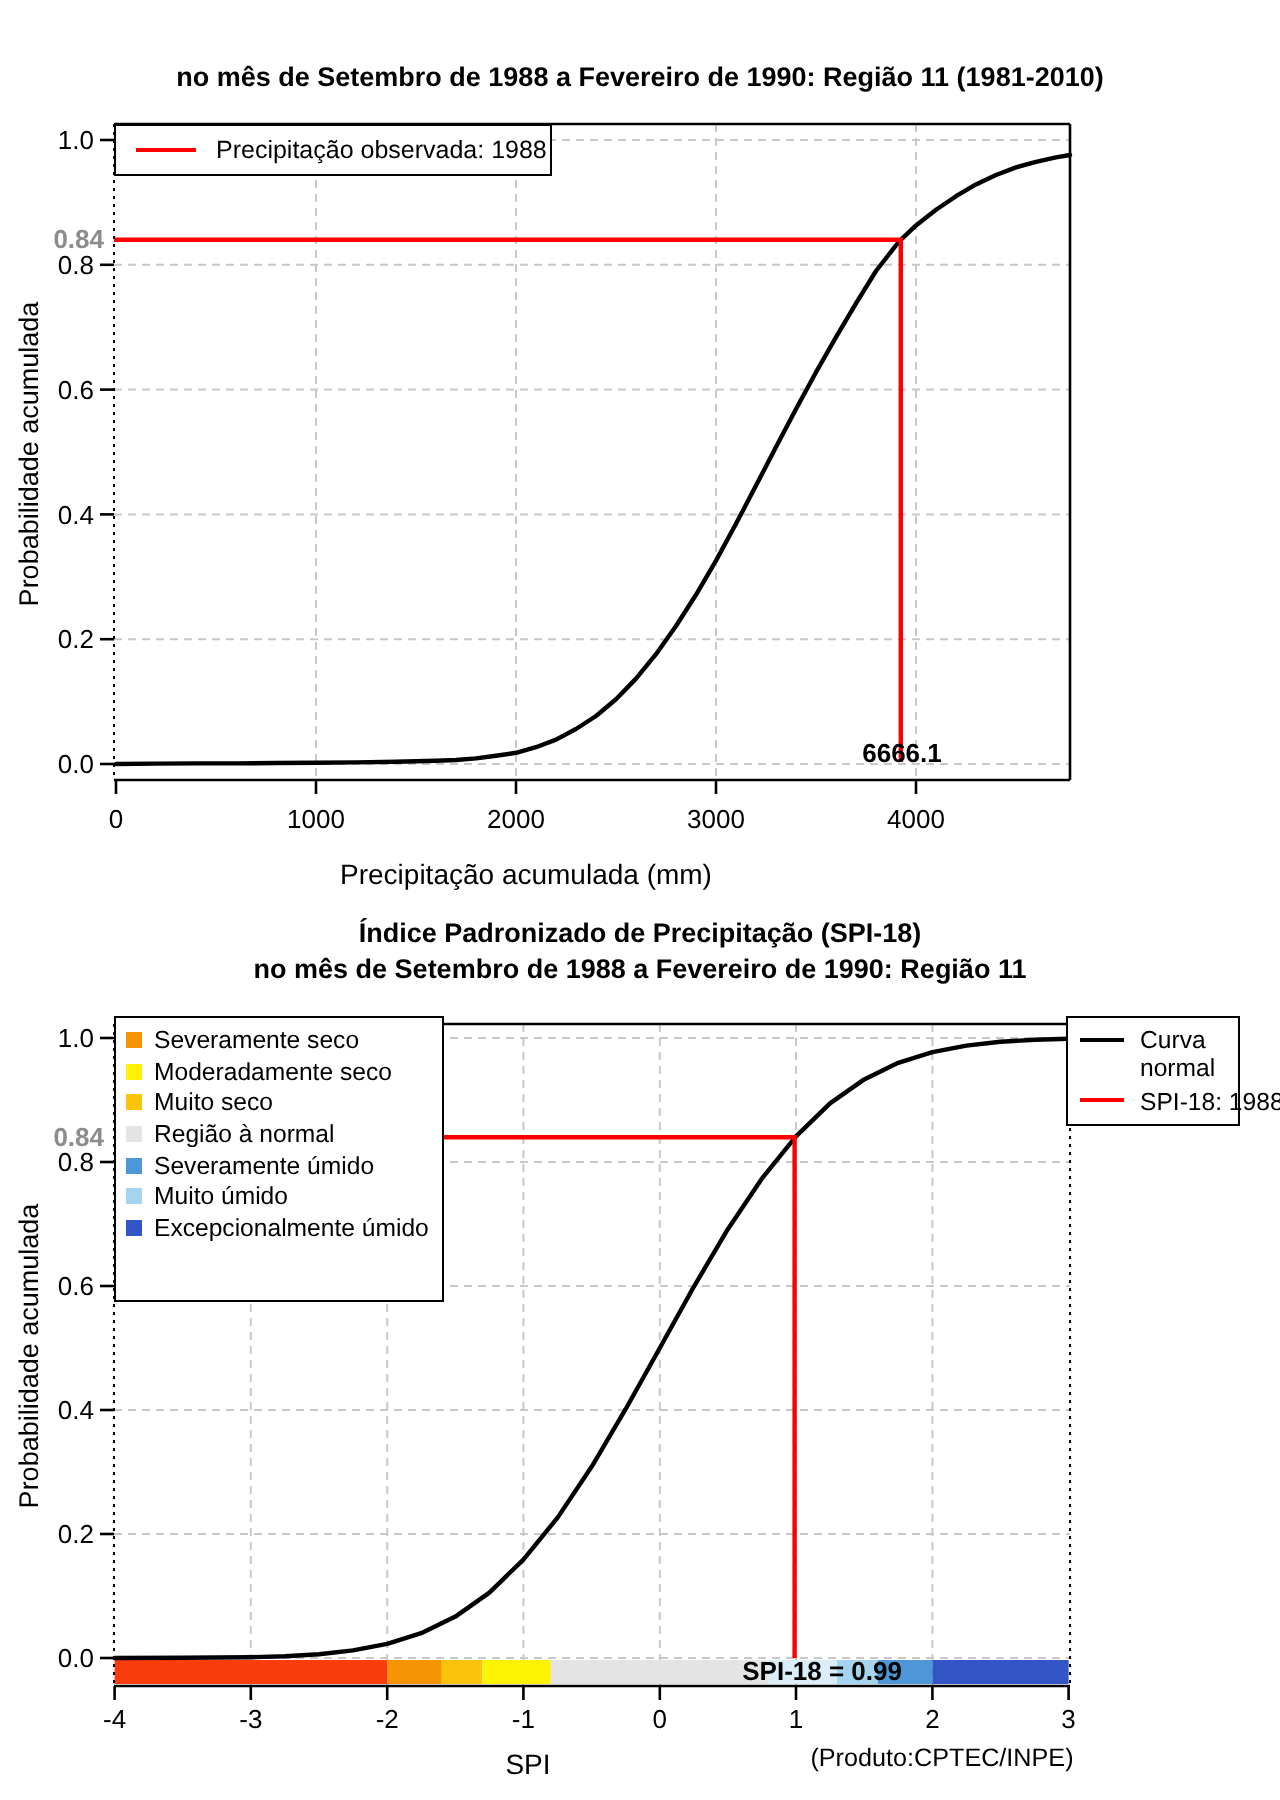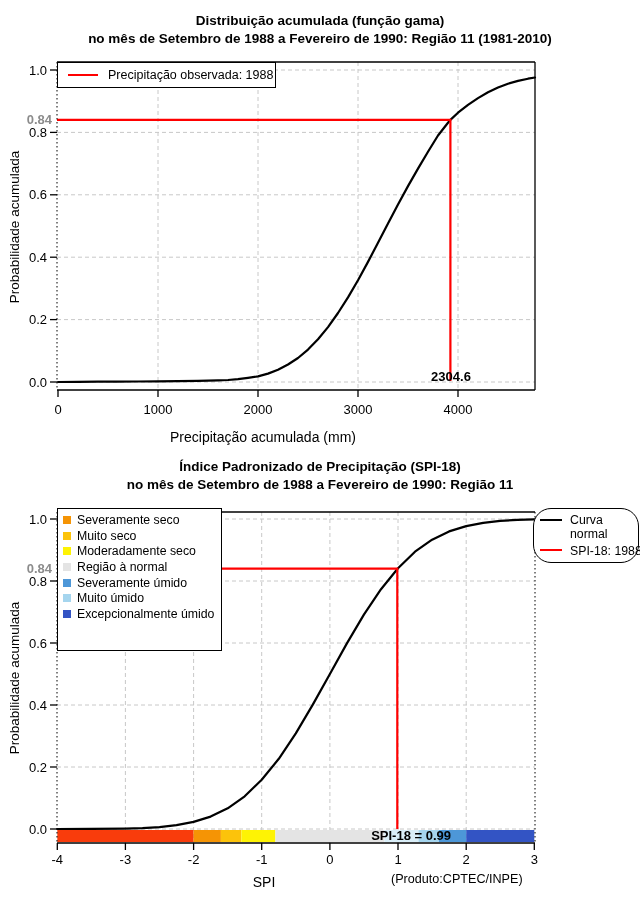--- a/index.html
+++ b/index.html
@@ -20,36 +20,35 @@
   .gray{color:#8c8c8c;}
   .cat-row{display:flex;align-items:center;height:15.7px;padding-left:5px;}
   .cat-swatch{width:8px;height:8px;margin-right:6px;flex:0 0 8px;}
   .cat-label{font-size:12.3px;white-space:nowrap;}
   .series-legend{padding:4px 6px;}
   .sl-row{display:flex;align-items:flex-start;margin-bottom:3px;}
   .sl-line{display:inline-block;width:22px;height:0;border-top:2.5px solid #000;
            margin-top:6px;margin-right:8px;flex:0 0 22px;}
   .sl-label{font-size:12.3px;line-height:14px;}
   .annotation{position:absolute;font-weight:bold;font-size:13px;text-align:right;z-index:5;}
-  .credit{position:absolute;font-size:12.6px;}
+  .credit{position:absolute;font-size:12.6px;text-align:center;}
   
   .grid{stroke:#c8c8c8;stroke-width:1;stroke-dasharray:4 3;fill:none;}
   .curve{fill:none;stroke-width:2.2;stroke-linejoin:round;stroke-linecap:round;}
   .redmark{fill:none;stroke-width:2.2;}
   .border{stroke:#000;stroke-width:1.3;fill:none;}
   .border.dotted{stroke-dasharray:1.5 2.5;stroke-width:1;}
   .tick{stroke:#000;stroke-width:1.3;}
   text.ticklab{font-family:"Liberation Sans",sans-serif;font-size:13px;fill:#000;}
 </style>
 </head>
 <body>
 
 <div class="canvas">
 
-  <div class="title" style="top:12px;">Distribuição acumulada (função gama)</div>
   <div class="subtitle" style="top:30px;">no mês de Setembro de 1988 a Fevereiro de 1990: Região 11 (1981-2010)</div>
 
   <svg id="plot-0" class="plot">
       <line x1="57" x2="535" y1="382.0" y2="382.0" class="grid"></line>
       <line x1="57" x2="535" y1="319.6" y2="319.6" class="grid"></line>
       <line x1="57" x2="535" y1="257.2" y2="257.2" class="grid"></line>
       <line x1="57" x2="535" y1="194.8" y2="194.8" class="grid"></line>
       <line x1="57" x2="535" y1="132.4" y2="132.4" class="grid"></line>
       <line x1="57" x2="535" y1="70.0" y2="70.0" class="grid"></line>
       <line x1="158.0" x2="158.0" y1="62" y2="390" class="grid"></line>
@@ -90,21 +89,21 @@
   <div class="xlab" style="left:113px;top:429px;">Precipitação acumulada (mm)</div>
 
   <div class="legend-box" style="left:57px;top:62px;width:219px;height:26px;">
     <div class="lg-row" style="height:100%;padding-left:10px;">
       <span class="lg-line" style="width:30px;border-top-color:#FF0000;"></span>
       <span style="font-size:12.5px;margin-left:10px;">Precipitação observada: 1988</span>
     </div>
   </div>
 
   <div class="marker-label gray" style="left:0;top:112px;width:52px;text-align:right;">0.84</div>
-  <div class="marker-label" style="left:411px;top:369px;width:80px;text-align:center;">2304.6</div>
+  <div class="marker-label" style="left:411px;top:369px;width:80px;text-align:center;">6666.1</div>
 
   <div class="title" style="top:458px;">Índice Padronizado de Precipitação (SPI-18)</div>
   <div class="subtitle" style="top:476px;">no mês de Setembro de 1988 a Fevereiro de 1990: Região 11</div>
 
   <svg id="plot-1" class="plot">
       <line x1="57" x2="535" y1="379.0" y2="379.0" class="grid"></line>
       <line x1="57" x2="535" y1="317.0" y2="317.0" class="grid"></line>
       <line x1="57" x2="535" y1="255.0" y2="255.0" class="grid"></line>
       <line x1="57" x2="535" y1="193.0" y2="193.0" class="grid"></line>
       <line x1="57" x2="535" y1="131.0" y2="131.0" class="grid"></line>
@@ -162,46 +161,46 @@
 
   <div class="ylab" style="left:-134px;top:669px;">Probabilidade acumulada</div>
   <div class="xlab" style="left:114px;top:874px;">SPI</div>
 
   <div class="legend-box" style="left:57px;top:508px;width:165px;height:143px;padding-top:3px;" id="cat-legend">
       <div class="cat-row">
         <span class="cat-swatch" style="background: rgb(245, 148, 5);"></span>
         <span class="cat-label">Severamente seco</span>
       </div>
       <div class="cat-row">
+        <span class="cat-swatch" style="background: rgb(254, 243, 4);"></span>
+        <span class="cat-label">Moderadamente seco</span>
+      </div>
+      <div class="cat-row">
         <span class="cat-swatch" style="background: rgb(252, 195, 11);"></span>
         <span class="cat-label">Muito seco</span>
       </div>
       <div class="cat-row">
-        <span class="cat-swatch" style="background: rgb(254, 243, 4);"></span>
-        <span class="cat-label">Moderadamente seco</span>
-      </div>
-      <div class="cat-row">
         <span class="cat-swatch" style="background: rgb(228, 228, 228);"></span>
         <span class="cat-label">Região à normal</span>
       </div>
       <div class="cat-row">
         <span class="cat-swatch" style="background: rgb(77, 151, 216);"></span>
         <span class="cat-label">Severamente úmido</span>
       </div>
       <div class="cat-row">
         <span class="cat-swatch" style="background: rgb(165, 213, 238);"></span>
         <span class="cat-label">Muito úmido</span>
       </div>
       <div class="cat-row">
         <span class="cat-swatch" style="background: rgb(51, 84, 196);"></span>
         <span class="cat-label">Excepcionalmente úmido</span>
       </div>
     </div>
 
-  <div class="legend-box series-legend" style="left:533px;top:508px;width:106px;height:55px;border-radius:18px;">
+  <div class="legend-box series-legend" style="left:533px;top:508px;width:87px;height:55px;">
     <div class="sl-row">
       <span class="sl-line" style="border-top-color:#000000;"></span>
       <span class="sl-label" style="width:64px;">Curva normal</span>
     </div>
     <div class="sl-row">
       <span class="sl-line" style="border-top-color:#FF0000;margin-top:5px;"></span>
       <span class="sl-label" style="white-space:nowrap;">SPI-18: 1988</span>
     </div>
   </div>
 

